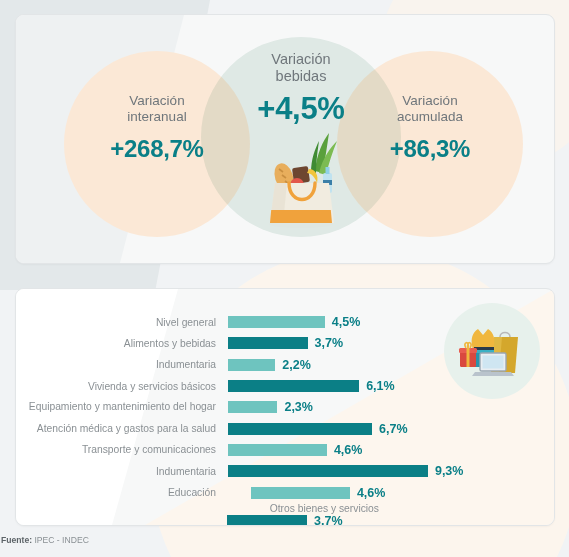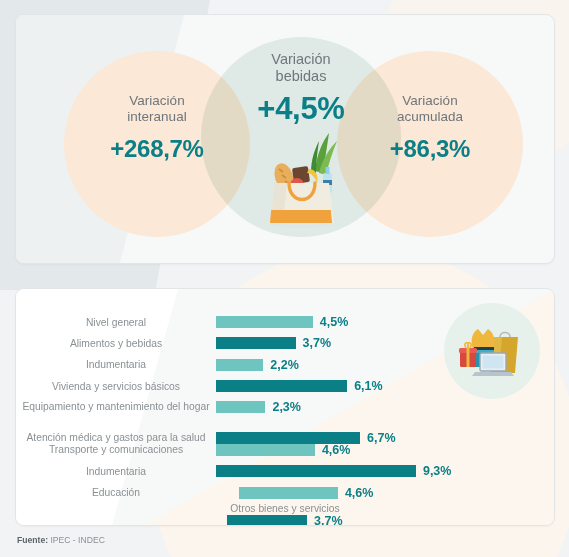--- a/index.html
+++ b/index.html
@@ -81,38 +81,38 @@
 
   
   #grocery-bag{position:absolute;left:237px;top:110px;width:96px;height:106px;}
 
   
   #chart{position:absolute;left:0;top:0;width:100%;height:100%;}
   .row{
     position:absolute;left:0;width:100%;height:21.3px;display:flex;align-items:center;
   }
   .row-label{
-    width:200px;text-align:center;
+    width:200px;text-align:right;padding-right:12px;
     color:#8a9094;font-size:10.3px;white-space:nowrap;
   }
   .bar-wrap{flex:1;display:flex;align-items:center;}
   .bar{height:12px;border-radius:0;}
   .bar-value{
     margin-left:7px;color:#0a7f87;font-weight:bold;font-size:12.5px;white-space:nowrap;
   }
 
   #chart-icon{
     position:absolute;right:14px;top:14px;width:96px;height:96px;
     border-radius:50%;background:#e7f1ec;
   }
   #chart-icon svg{position:absolute;left:12px;top:14px;}
 
   
   #footer{
-    position:absolute;left:17px;top:535px;font-size:8.6px;color:#8a9094;
+    position:absolute;left:1px;top:535px;font-size:8.6px;color:#8a9094;
   }
   #footer b{color:#5d6468;}
 </style>
 </head>
 <body>
 
 <div id="bg-layer">
   <div class="bg-peach-tr"></div>
   <div class="bg-peach-br"></div>
   <div class="bg-white-diag"></div>
@@ -237,21 +237,21 @@
           <div class="bar-value">6,1%</div>
         </div>
       </div>
       <div class="row" style="top: 107px;">
         <div class="row-label">Equipamiento y mantenimiento del hogar</div>
         <div class="bar-wrap">
           <div class="bar" style="width: 49.45px; background: rgb(110, 196, 191);"></div>
           <div class="bar-value">2,3%</div>
         </div>
       </div>
-      <div class="row" style="top: 138px;">
+      <div class="row" style="top: 129px;">
         <div class="row-label">Atención médica y gastos para la salud</div>
         <div class="bar-wrap">
           <div class="bar" style="width: 144.05px; background: rgb(11, 127, 134);"></div>
           <div class="bar-value">6,7%</div>
         </div>
       </div>
       <div class="row" style="top: 150.3px;">
         <div class="row-label">Transporte y comunicaciones</div>
         <div class="bar-wrap">
           <div class="bar" style="width: 98.9px; background: rgb(110, 196, 191);"></div>

